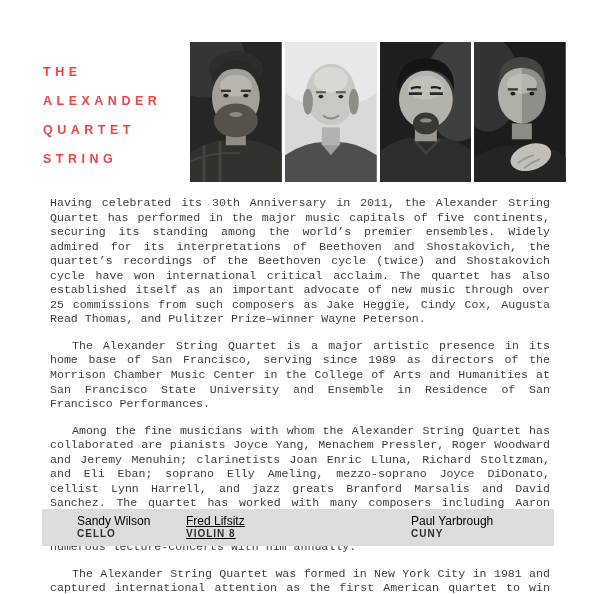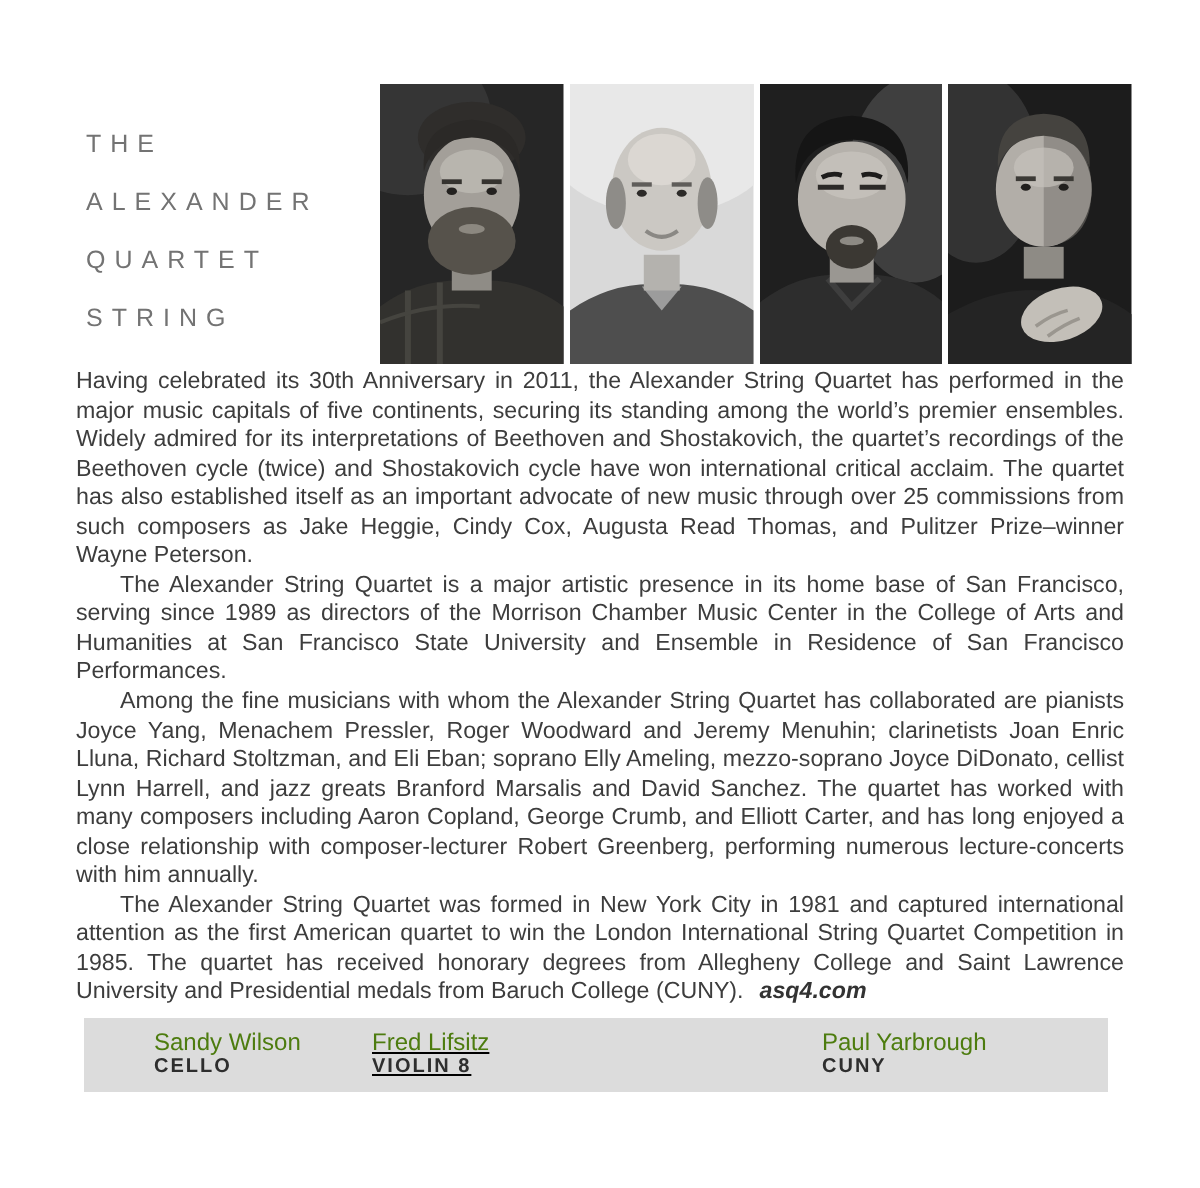--- a/index.html
+++ b/index.html
@@ -3,46 +3,46 @@
 <meta charset="utf-8">
 <style>
   html,body { margin:0; padding:0; background:#ffffff; }
   .page {
     position:relative; width:600px; height:594px; background:#ffffff;
     font-family:"Liberation Sans", sans-serif; overflow:hidden;
   }
   
   .title-block {
     position:absolute; left:43px; top:58px;
-    font-weight:normal; font-size:12.5px; letter-spacing:4.5px;
-    line-height:29px; color:#737373;
+    font-weight:bold; font-size:12.5px; letter-spacing:4.5px;
+    line-height:29px; color:#ef4444;
   }
   
   .photo-strip {
     position:absolute; left:190px; top:42px; width:376px; height:140px;
     display:flex; gap:3px;
   }
   .photo { flex:1 1 0; height:140px; overflow:hidden; }
   .photo svg { display:block; width:100%; height:100%; }
   
   .liner-notes {
     position:absolute; left:38px; top:184px; width:524px;
     font-size:11.6px; line-height:14.55px; color:#3d3d3d;
     text-align:justify;
   }
-  .liner-notes p { margin:0; }
+  .liner-notes p { margin:12px;font-family:Liberation Mono, monospace; }
   .liner-notes p.indent { text-indent:22px; }
   .website { font-weight:bold; font-style:italic; margin-left:8px; color:#333333; }
   
   .members-band {
     position:absolute; left:42px; top:509px; width:512px; height:37px;
     background:#dcdcdc;
   }
   .member-entry { position:absolute; top:5px; }
-  .member-name { font-size:12px; color:#4d7c0f; line-height:14px; }
+  .member-name { font-size:12px; color:#000000; line-height:14px; }
   .member-instrument {
     font-size:10px; font-weight:bold; letter-spacing:1px;
     color:#2e2e2e; line-height:12px;
   }
   .member-entry.c1 { left:35px; }
   .member-entry.c2 { left:144px;text-decoration:underline; }
   .member-entry.c3 { left:261px; }
   .member-entry.c4 { left:369px; }
 </style>
 </head>

